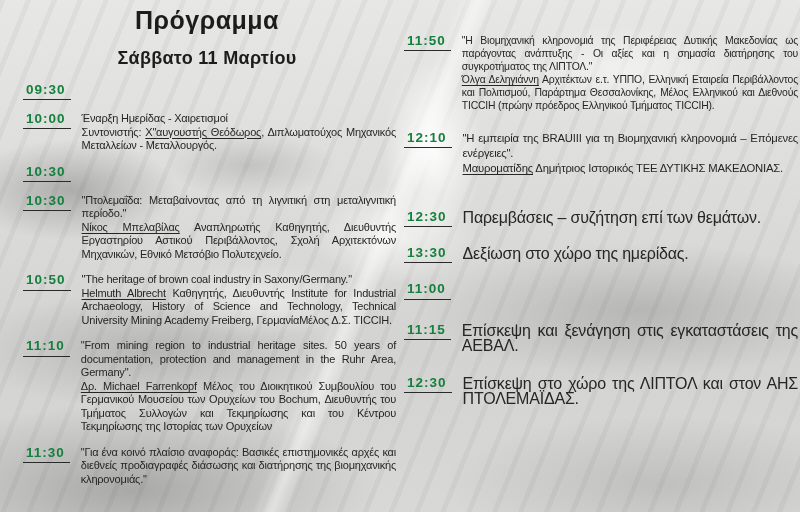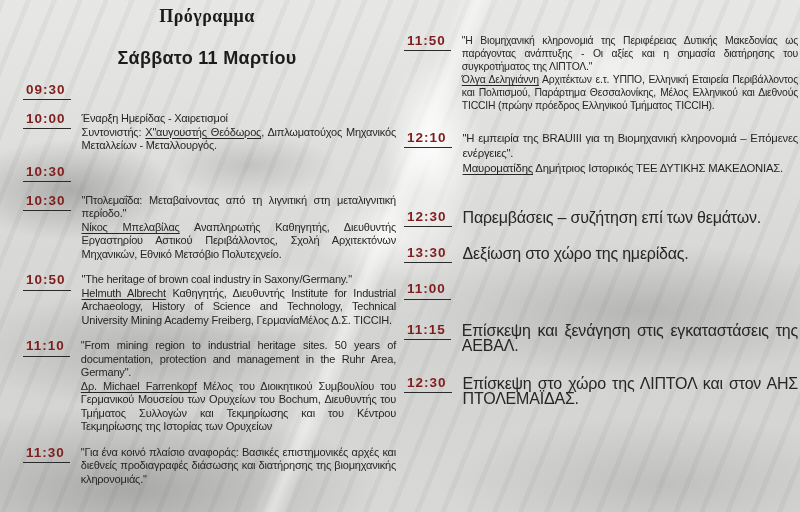--- a/index.html
+++ b/index.html
@@ -25,30 +25,30 @@
       radial-gradient(ellipse 320px 110px at 130px 490px, rgba(20,20,20,.24), rgba(0,0,0,0) 78%),
       radial-gradient(ellipse 280px 90px at 660px 485px, rgba(20,20,20,.12), rgba(0,0,0,0) 78%),
       repeating-linear-gradient(112deg, rgba(0,0,0,.04) 0 5px, rgba(0,0,0,0) 5px 24px),
       linear-gradient(180deg,#e7e7e5 0%,#dddddb 35%,#d3d3d1 68%,#d8d8d6 100%);
   }
   .page{position:absolute;inset:0;z-index:1;}
   .col{position:absolute;}
   .col-left{left:18px;top:6px;width:378px;}
   .col-right{left:404px;top:34px;width:394px;}
   h1,h2{margin:0;text-align:center;font-weight:bold;color:#1c1c1c;}
-  h1{font-size:18px;letter-spacing:.5px;font-family:Liberation Serif, serif;}
-  h2{font-size:18px;margin-top:21px;letter-spacing:.3px;}
+  h1{font-size:25px;letter-spacing:.5px;}
+  h2{font-size:18px;margin-top:13px;letter-spacing:.3px;}
   h2.sunday{margin:26px 0 20px;}
   .rows{margin-top:0;}
   .rows-l{margin-top:14px;}
   .row{display:flex;align-items:flex-start;margin-bottom:12px;}
   .time{
     flex:0 0 auto;font-weight:bold;font-size:13.5px;line-height:1.05;
     letter-spacing:1px;border-bottom:1.5px solid #2a2a2a;
-    padding:0 5px 2px 3px;margin-right:11px;white-space:nowrap;color:#7f1d1d;
+    padding:0 5px 2px 3px;margin-right:11px;white-space:nowrap;color:#15803d;
   }
   .col-left .time{margin-left:5px;}
   .entry{flex:1;min-width:0;}
   .col-left .entry{font-size:11px;line-height:13.5px;letter-spacing:-.2px;text-align:justify;}
   .col-right .entry{font-size:16px;line-height:15px;letter-spacing:-.2px;text-align:justify;}
   .rows-rt .row{margin-bottom:19px;}
   .rows-rt .row:nth-child(1) .entry{font-size:10.4px;line-height:13px;}
   .rows-rt .row:nth-child(2){margin-bottom:34px;}
   .rows-rt .row:nth-child(2) .entry{font-size:11.3px;line-height:15px;}
   .rows-rb .row{margin-bottom:23px;}

